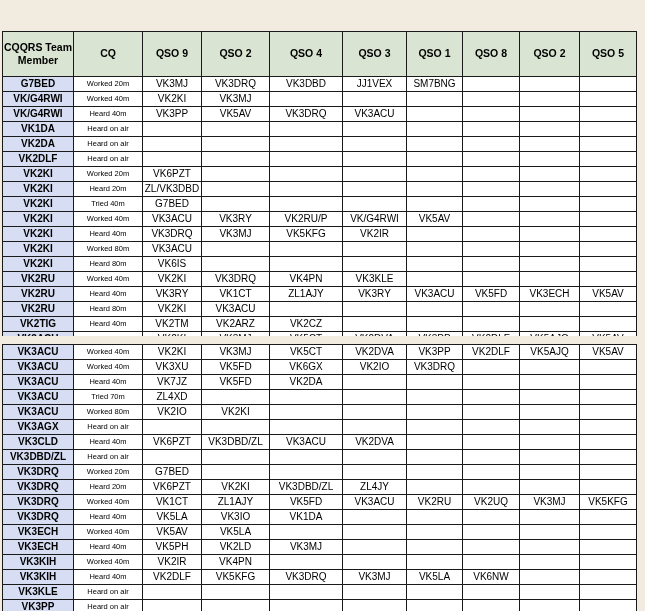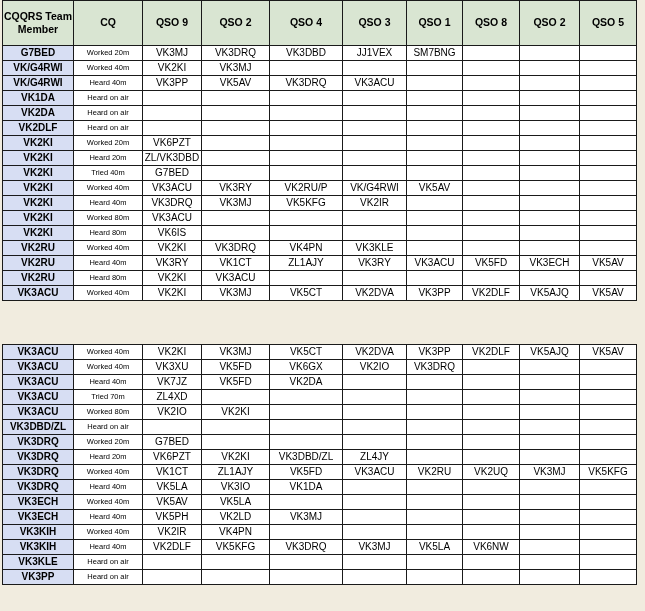--- a/index.html
+++ b/index.html
@@ -14,21 +14,21 @@
   body{
     width:645px;height:611px;
     background:var(--page-bg);
     position:relative;overflow:hidden;
     font-family:"Liberation Sans",sans-serif;
     color:var(--text-col);
   }
   .table-wrap{
     position:absolute;left:2px;overflow:hidden;
   }
-  #wrap-upper{top:0;height:305px;}
+  #wrap-upper{top:31px;height:305px;}
   #wrap-lower{top:344px;height:267px;}
   table{
     border-collapse:collapse;table-layout:fixed;
     background:var(--cell-fill);
   }
   th,td{
     border:1px solid var(--border-col);
     padding:0;margin:0;
     text-align:center;vertical-align:middle;
     white-space:nowrap;overflow:hidden;
@@ -267,20 +267,32 @@
           <td>VK2KI</td>
           <td>VK3ACU</td>
           <td></td>
           <td></td>
           <td></td>
           <td></td>
           <td></td>
           <td></td>
         </tr>
         <tr>
+          <td class="member">VK2TIG</td>
+          <td class="cq">Heard 40m</td>
+          <td>VK2TM</td>
+          <td>VK2ARZ</td>
+          <td>VK2CZ</td>
+          <td></td>
+          <td></td>
+          <td></td>
+          <td></td>
+          <td></td>
+        </tr>
+        <tr>
           <td class="member">VK3ACU</td>
           <td class="cq">Worked 40m</td>
           <td>VK2KI</td>
           <td>VK3MJ</td>
           <td>VK5CT</td>
           <td>VK2DVA</td>
           <td>VK3PP</td>
           <td>VK2DLF</td>
           <td>VK5AJQ</td>
           <td>VK5AV</td>
@@ -358,20 +370,44 @@
           <td>VK2IO</td>
           <td>VK2KI</td>
           <td></td>
           <td></td>
           <td></td>
           <td></td>
           <td></td>
           <td></td>
         </tr>
         <tr>
+          <td class="member">VK3AGX</td>
+          <td class="cq">Heard on air</td>
+          <td></td>
+          <td></td>
+          <td></td>
+          <td></td>
+          <td></td>
+          <td></td>
+          <td></td>
+          <td></td>
+        </tr>
+        <tr>
+          <td class="member">VK3CLD</td>
+          <td class="cq">Heard 40m</td>
+          <td>VK6PZT</td>
+          <td>VK3DBD/ZL</td>
+          <td>VK3ACU</td>
+          <td>VK2DVA</td>
+          <td></td>
+          <td></td>
+          <td></td>
+          <td></td>
+        </tr>
+        <tr>
           <td class="member">VK3DBD/ZL</td>
           <td class="cq">Heard on air</td>
           <td></td>
           <td></td>
           <td></td>
           <td></td>
           <td></td>
           <td></td>
           <td></td>
           <td></td>

